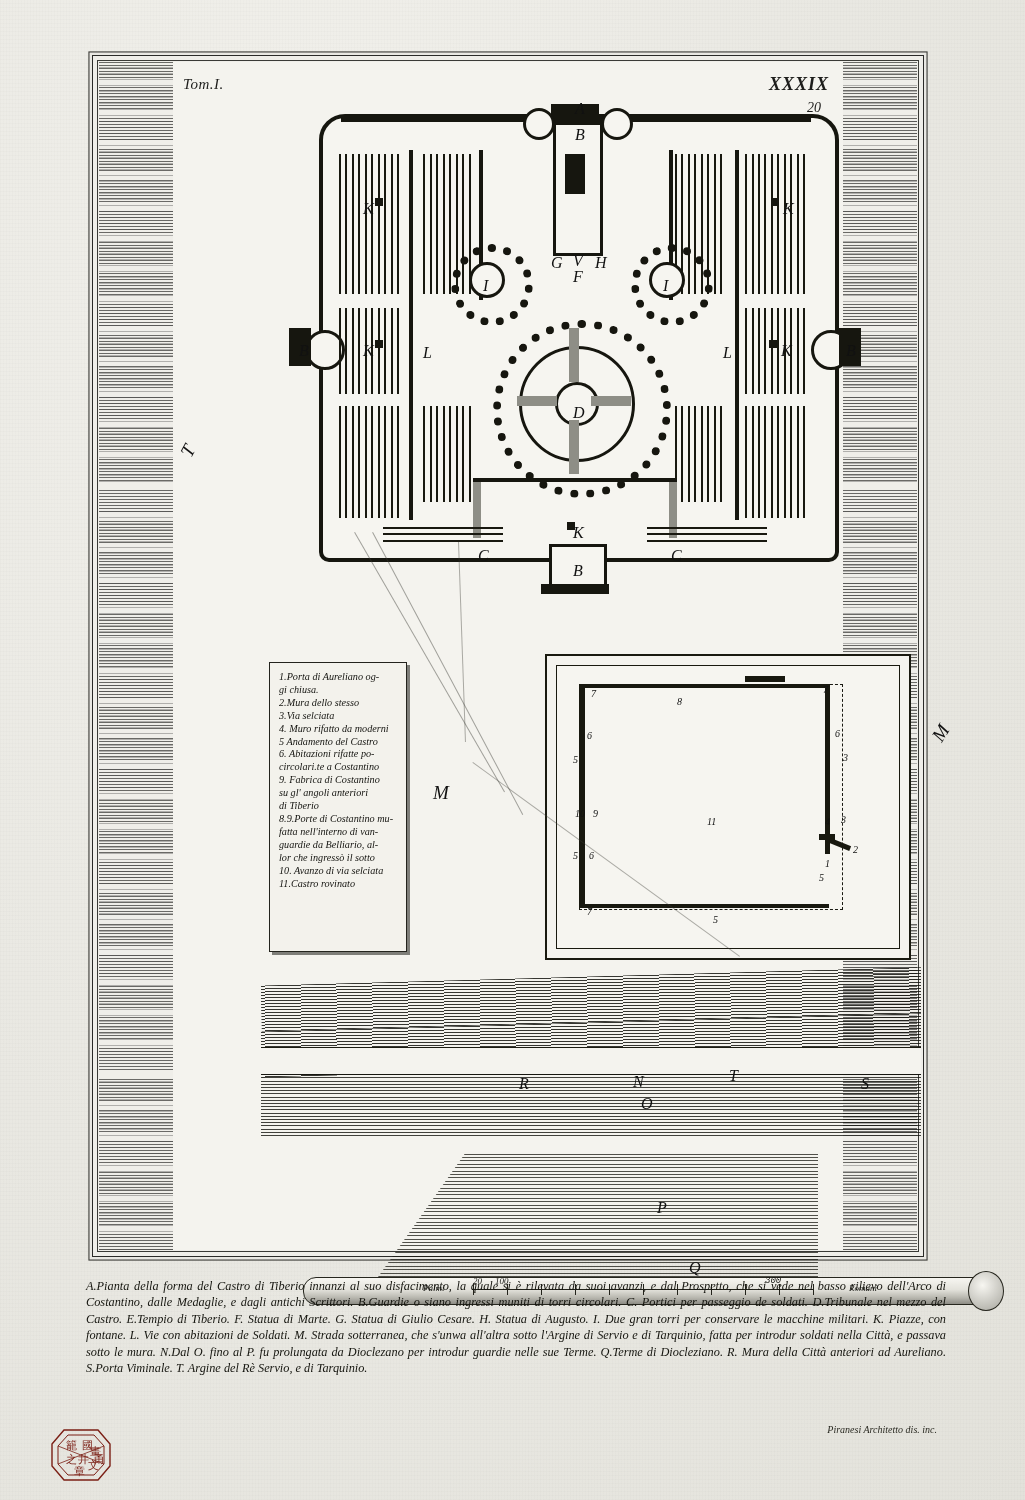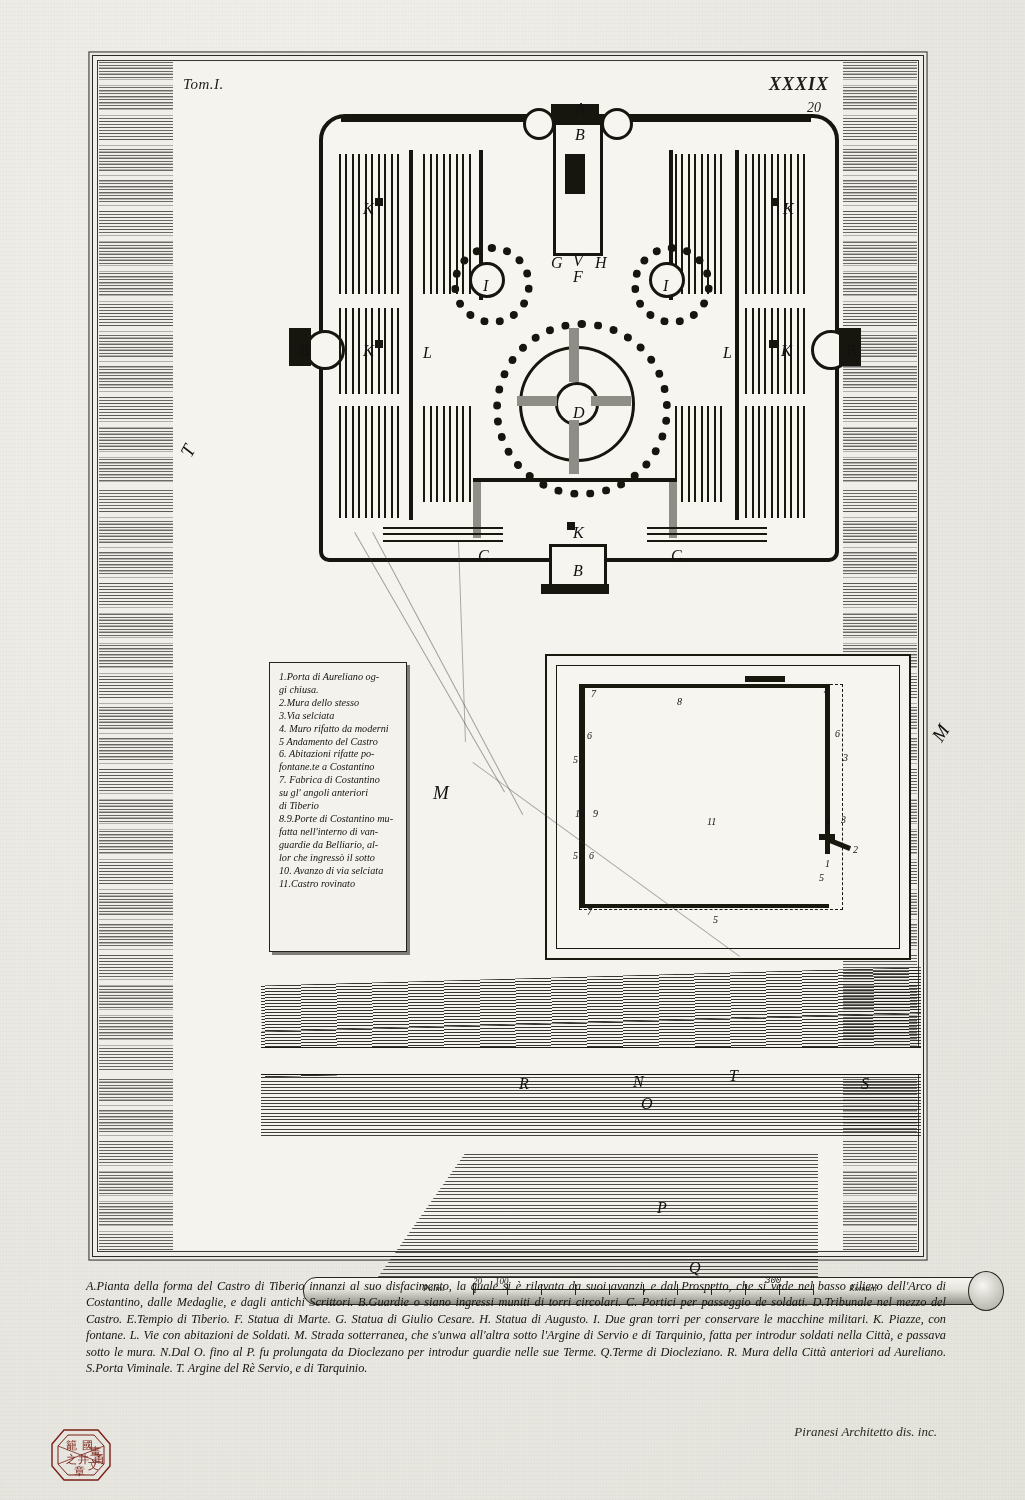--- a/index.html
+++ b/index.html
@@ -172,21 +172,21 @@
   }
   .scaletick{position:absolute;top:0;width:1px;height:11px;background:#23231b;}
   .scalelabel{position:absolute;font-style:italic;font-size:9px;color:#161612;}
   
   #caption{
     position:absolute;left:86px;top:1278px;width:860px;
     font-style:italic;font-size:12.3px;line-height:16.4px;color:#15150f;
     text-align:justify;
   }
   #signature{
-    position:absolute;right:88px;top:1424px;font-style:italic;font-size:13px;color:#2a2a22;
+    position:absolute;right:88px;top:1424px;font-style:italic;font-size:10px;color:#2a2a22;
   }
   
   #seal{
     position:absolute;left:44px;top:1424px;width:74px;height:62px;
   }
   .sealglyph{
     position:absolute;font-size:11px;color:#7b1f15;font-family:"DejaVu Sans", sans-serif;
     line-height:11px;
   }
   
@@ -302,22 +302,22 @@
 
       <div id="legend">
         <ol id="legend-list">
             <li>1.Porta di Aureliano og-</li>
             <li>gi chiusa.</li>
             <li>2.Mura dello stesso</li>
             <li>3.Via selciata</li>
             <li>4. Muro rifatto da moderni</li>
             <li>5 Andamento del Castro</li>
             <li>6. Abitazioni rifatte po-</li>
-            <li>fontane.te a Costantino</li>
-            <li>7. Fabrica di Costantino</li>
+            <li>circolari.te a Costantino</li>
+            <li>9. Fabrica di Costantino</li>
             <li>su gl' angoli anteriori</li>
             <li>di Tiberio</li>
             <li>8.9.Porte di Costantino mu-</li>
             <li>fatta nell'interno di van-</li>
             <li>guardie da Belliario, al-</li>
             <li>lor che ingressò il sotto</li>
             <li>10. Avanzo di via selciata</li>
             <li>11.Castro rovinato</li>
           </ol>
       </div>

